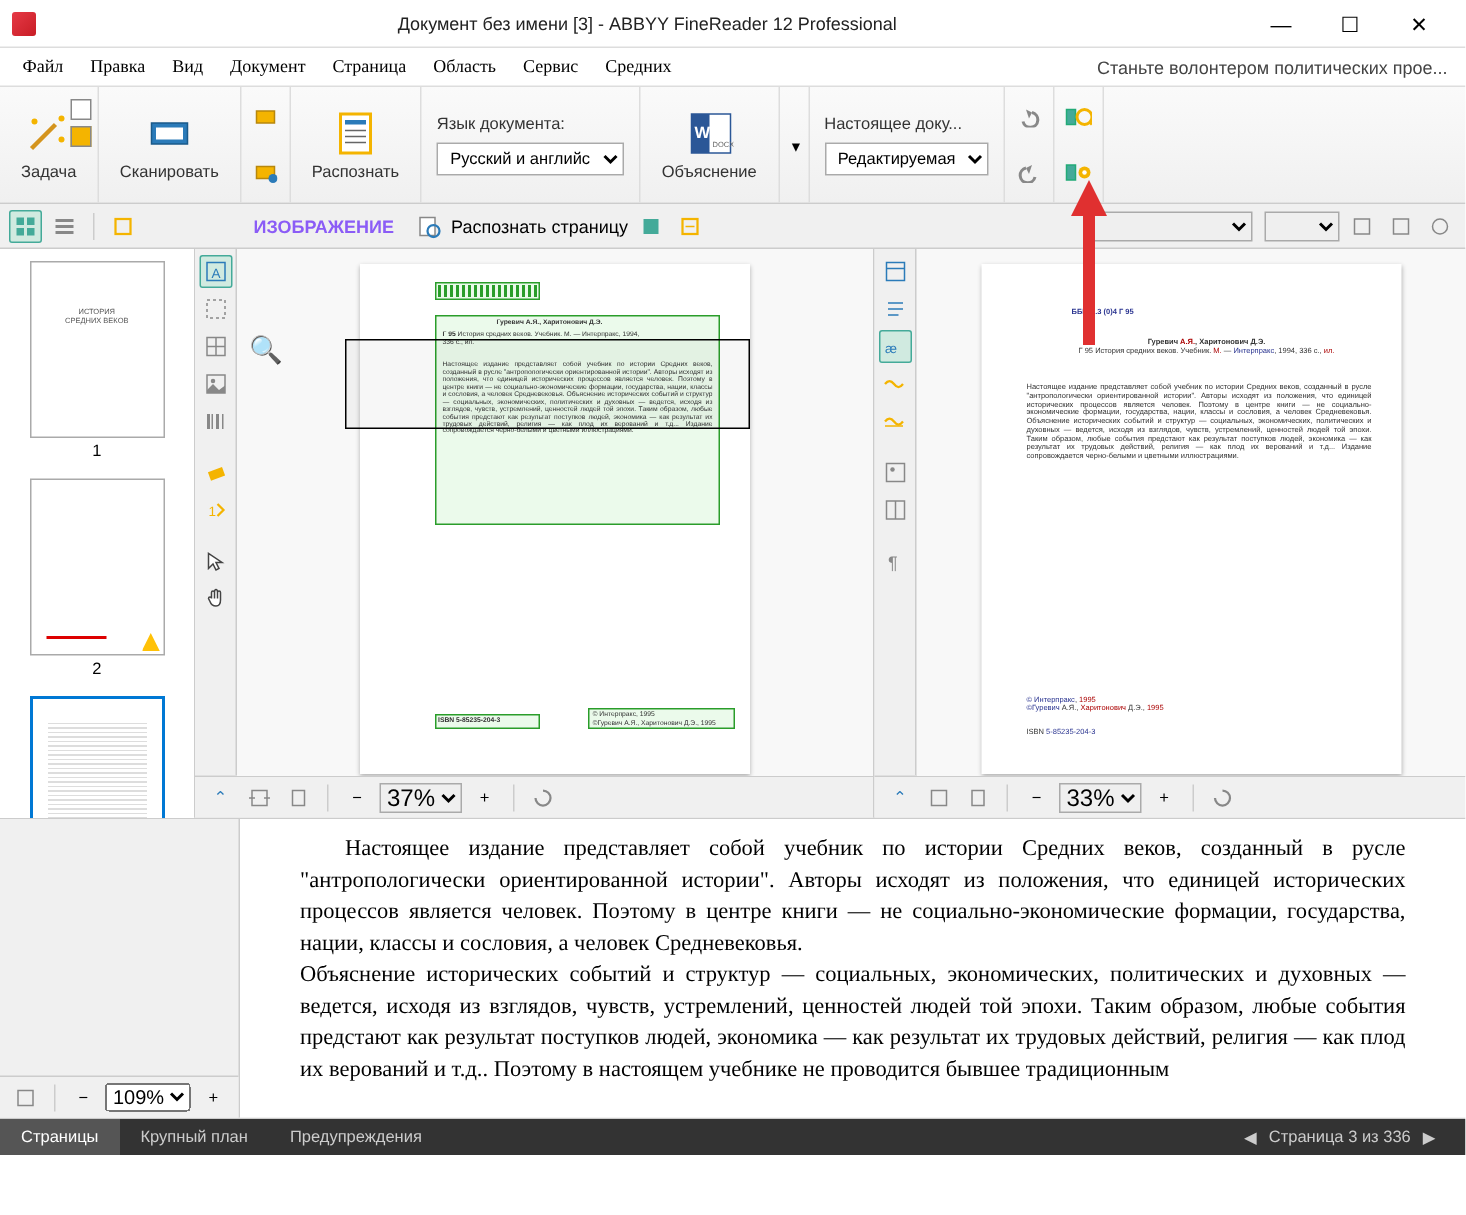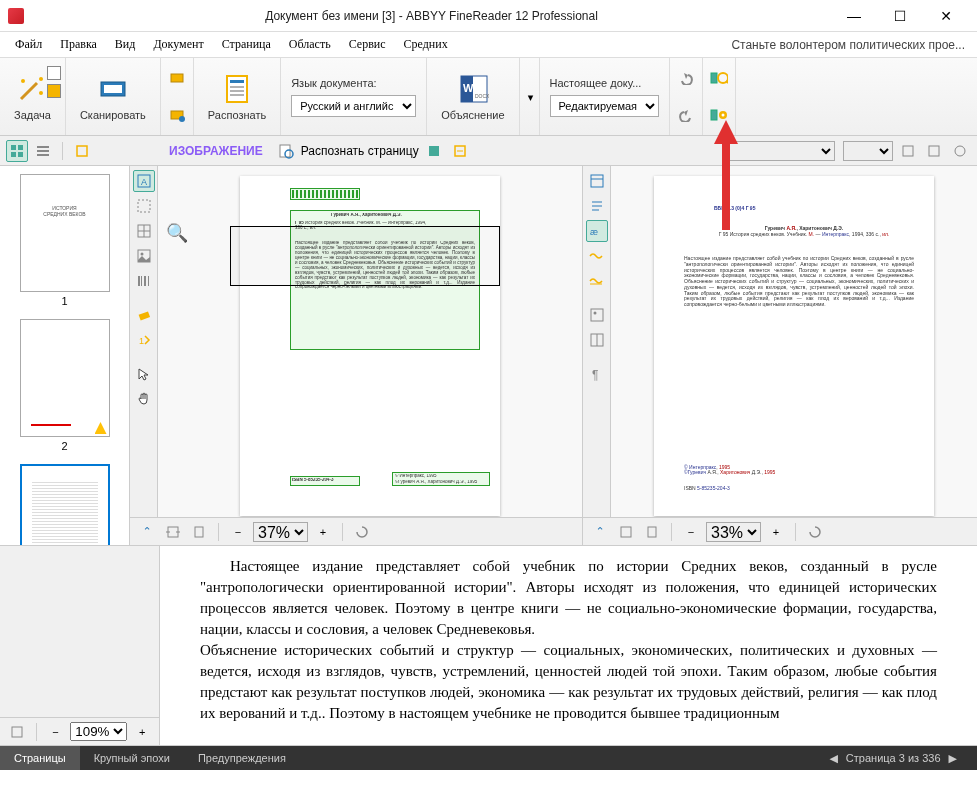--- a/index.html
+++ b/index.html
@@ -484,21 +484,21 @@
       <select><option>109%</option></select>
       <div class="tbtn">+</div>
     </div>
   </div>
   <div class="text-body" style="white-space:pre-wrap;text-indent:30px;">Настоящее издание представляет собой учебник по истории Средних веков, созданный в русле "антропологически ориентированной истории". Авторы исходят из положения, что единицей исторических процессов является человек. Поэтому в центре книги — не социально-экономические формации, государства, нации, классы и сословия, а человек Средневековья.
 Объяснение исторических событий и структур — социальных, экономических, политических и духовных — ведется, исходя из взглядов, чувств, устремлений, ценностей людей той эпохи. Таким образом, любые события предстают как результат поступков людей, экономика — как результат их трудовых действий, религия — как плод их верований и т.д.. Поэтому в настоящем учебнике не проводится бывшее традиционным</div>
 </div>
 
 <div class="statusbar">
   <div class="tab active">Страницы</div>
-  <div class="tab">Крупный эпохи</div>
+  <div class="tab">Крупный план</div>
   <div class="tab">Предупреждения</div>
   <div class="nav">
     <span style="cursor:pointer;">◀</span>
     <span>Страница 3 из 336</span>
     <span style="cursor:pointer;">▶</span>
   </div>
 </div>
 
 <svg class="red-arrow" viewBox="0 0 24 110">
   <path d="M12 0 L24 24 L16 24 L16 110 L8 110 L8 24 L0 24 Z" fill="#e03030"></path>

